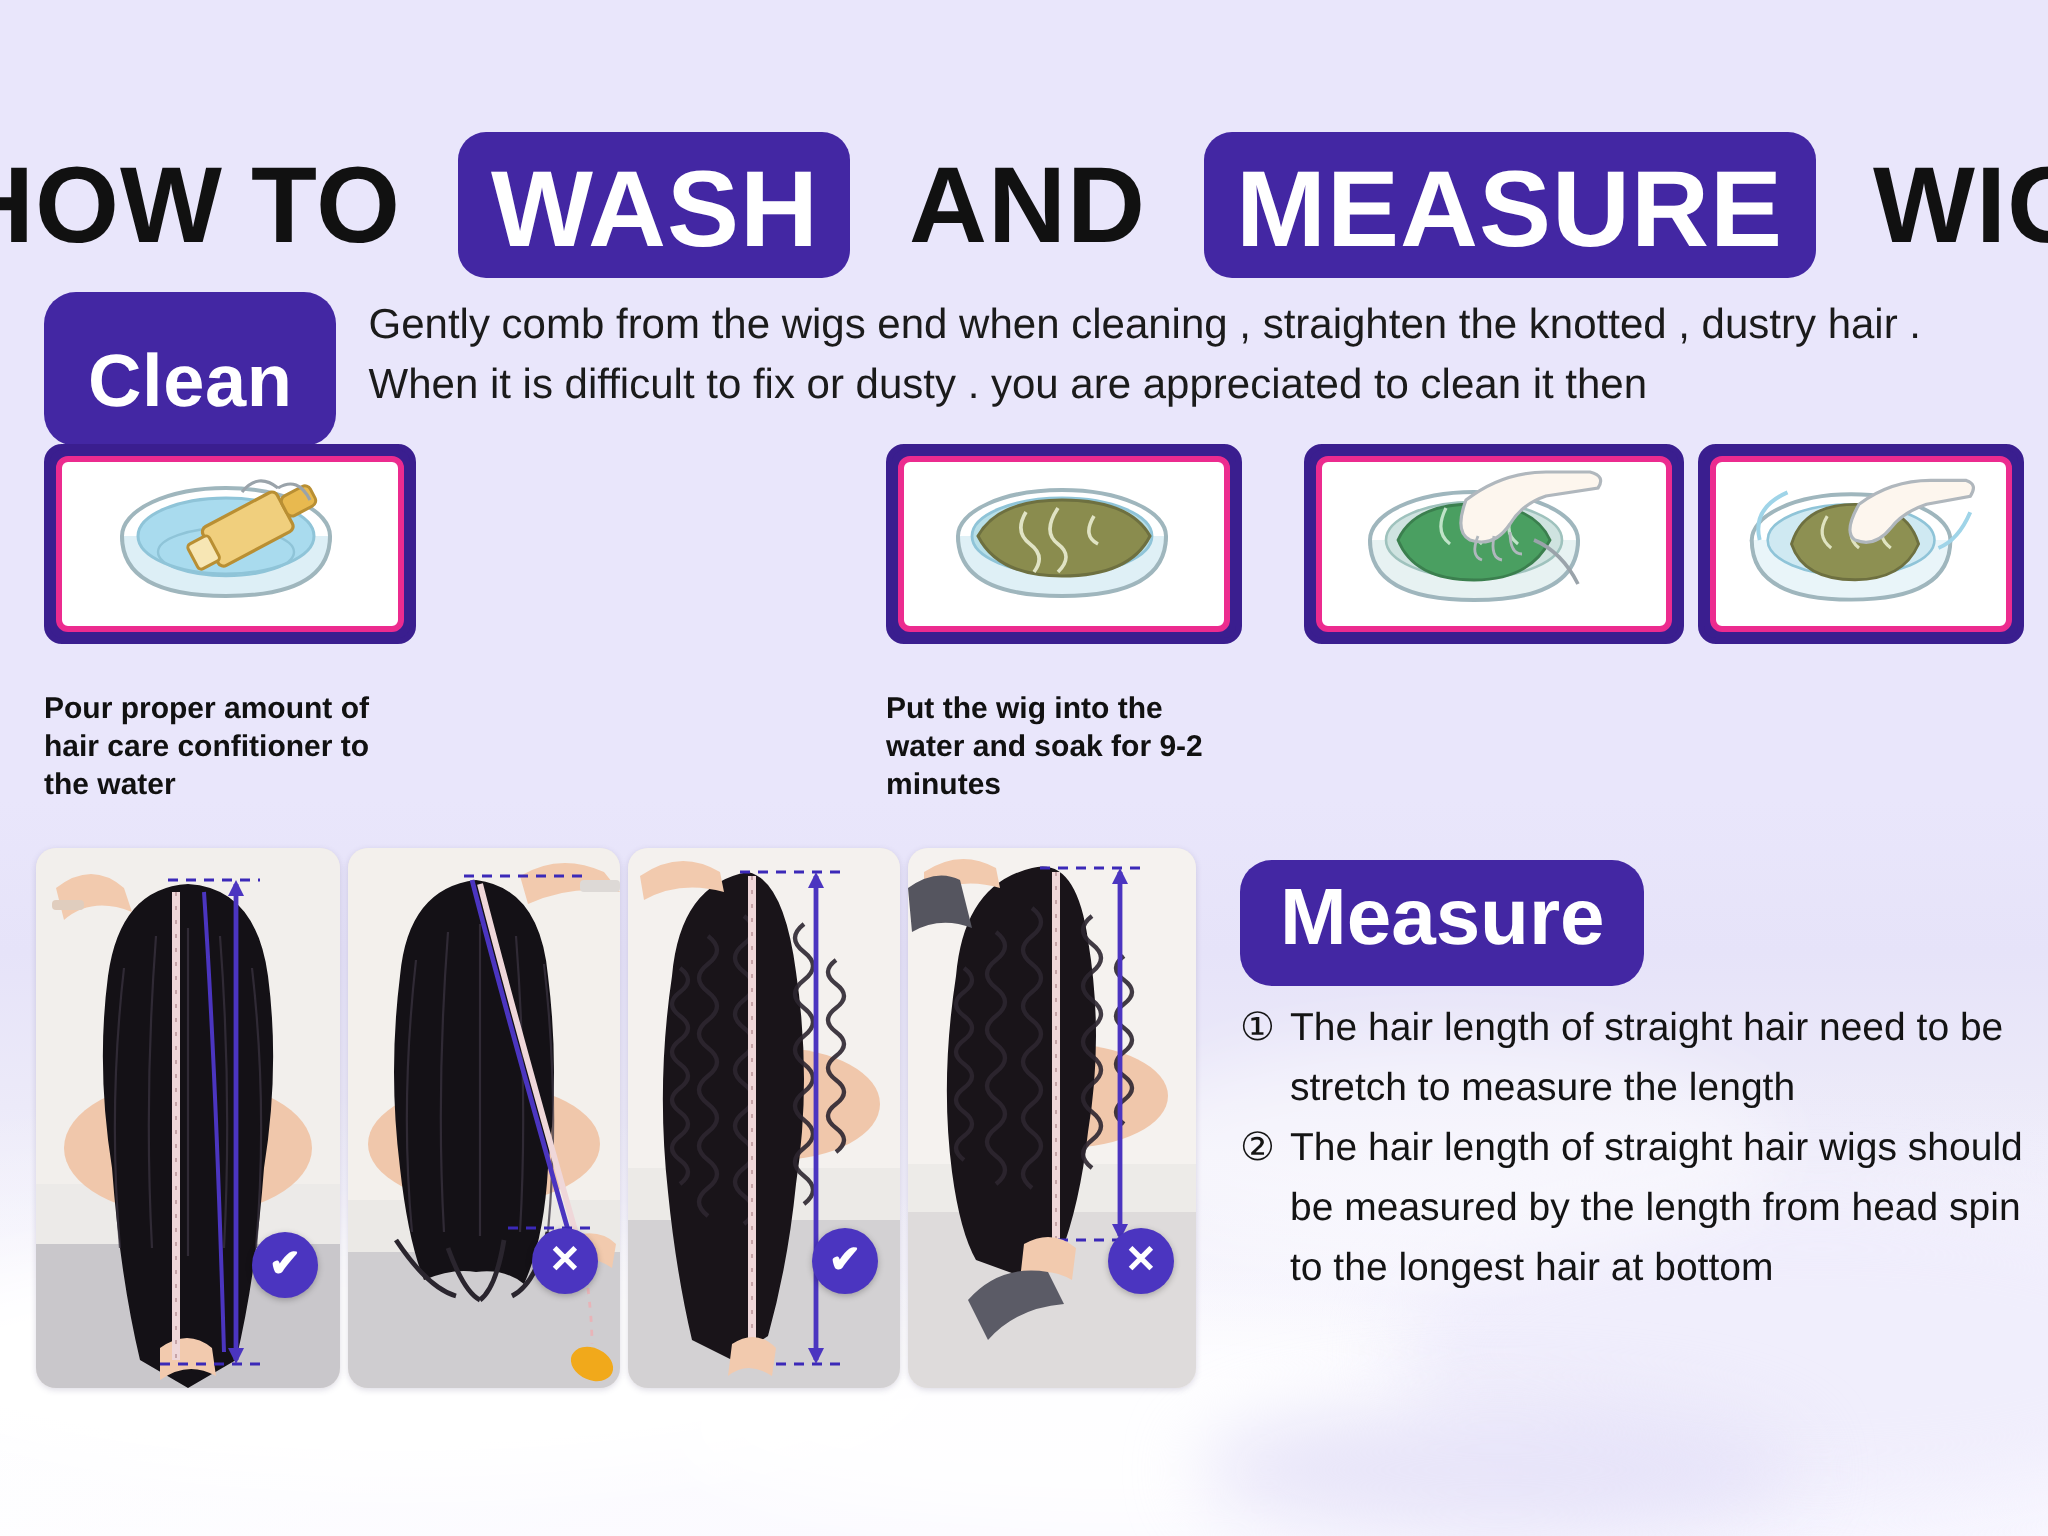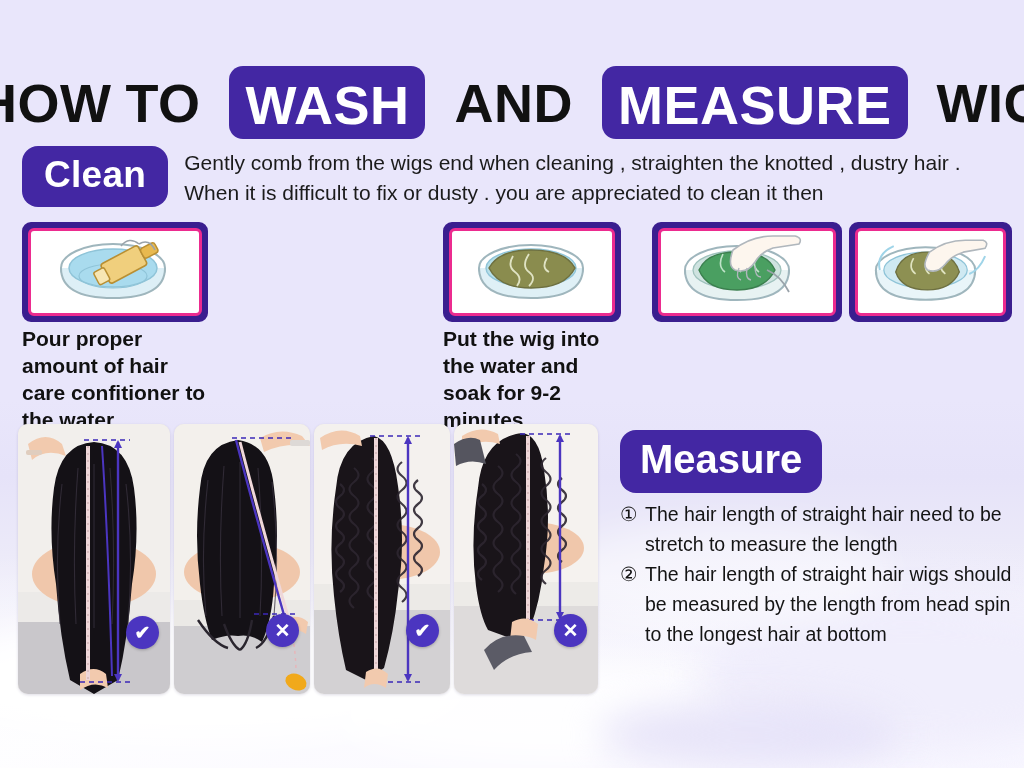--- a/index.html
+++ b/index.html
@@ -35,40 +35,40 @@
   .title .chip{
     background:#4327a3;color:#fff;border-radius:14px;
     padding:12px 16px 7px;margin:0 22px;line-height:1;
   }
 
   
   .clean-row{position:absolute;left:22px;top:146px;width:990px;display:flex;align-items:flex-start;}
   .pill{
     background:#4327a3;color:#fff;border-radius:16px;
     font-size:37px;font-weight:bold;line-height:1;
-    padding:10px 22px 14px;letter-spacing:.3px;
+    padding:26px 22px 14px;letter-spacing:.3px;
   }
   .clean-text{
     margin-left:16px;margin-top:2px;color:#1b1b1b;
     font-size:21px;line-height:1.42;max-width:800px;
   }
 
   
   .step{position:absolute;}
   .frame{
     box-sizing:border-box;border:3px solid #3a1e8f;border-radius:9px;
     padding:3px;background:#3a1e8f;
   }
   .frame-inner{
     box-sizing:border-box;border:3px solid #ec2b8f;border-radius:6px;
     background:#fff;width:100%;height:100%;overflow:hidden;
     display:flex;align-items:center;justify-content:center;
   }
   .cap{
-    margin-top:4px;font-size:21px;font-weight:bold;color:#111;
+    margin-top:23px;font-size:15px;font-weight:bold;color:#111;
     line-height:1.28;
   }
 
   
   .photo{
     position:absolute;border-radius:10px;overflow:hidden;background:#e9e6e2;
     box-shadow:0 1px 3px rgba(70,60,110,.18);
   }
   .ph-bg{position:absolute;inset:0;}
   .badge{

